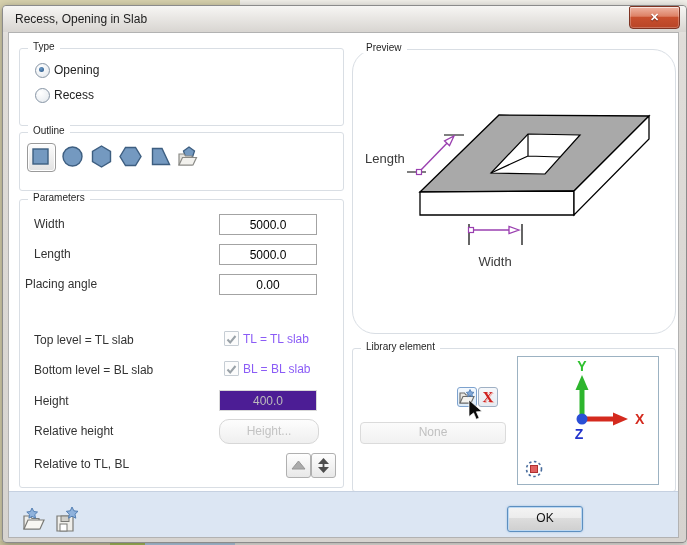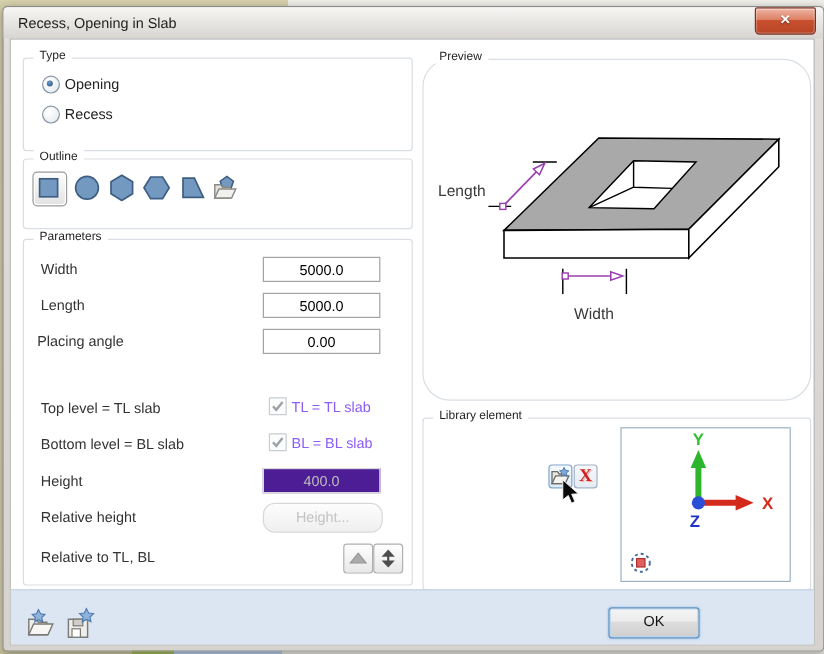--- a/index.html
+++ b/index.html
@@ -116,21 +116,21 @@
         <path d="M3,20 L6.5,12.5 L20.5,12.5 L17,20 Z" fill="#f2f1ed" stroke="#8a8a86" stroke-width="1.2"></path>
         </svg>
 
       <div class="group" style="left:10px;top:166px;width:323px;height:287px;">
         <span class="group-label">Parameters</span>
       </div>
       <span class="lbl" style="left:25px;top:184px;">Width</span>
       <input class="ipt" style="left: 210px; top: 181px;" value="5000.0">
       <span class="lbl" style="left:25px;top:214px;">Length</span>
       <input class="ipt" style="left: 210px; top: 211px;" value="5000.0">
-      <span class="lbl" style="left:22px;top:244px;">Placing angle</span>
+      <span class="lbl" style="left:16px;top:244px;">Placing angle</span>
       <input class="ipt" style="left: 210px; top: 241px;" value="0.00">
 
       <span class="lbl" style="left:25px;top:300px;">Top level = TL slab</span>
       <div class="cb" style="left:215px;top:298px;">
         <svg width="13" height="13" viewBox="0 0 13 13">
           <path d="M2.5,6.5 L5.2,9.5 L10.5,3" fill="none" stroke="#9aa2a8" stroke-width="2"></path>
           </svg>
       </div>
       <span class="lbl dis-lbl" style="left:234px;top:299px;">TL = TL slab</span>
 
@@ -196,20 +196,23 @@
         <svg width="18" height="18" viewBox="0 0 18 18">
           <path d="M2,15 L2,5 L6.5,5 L8,7 L13,7 L13,15 Z" fill="#e8e7e3" stroke="#6b6b68" stroke-width="1.1"></path>
           <path d="M2,15 L5,8.5 L16,8.5 L13,15 Z" fill="#f4f3ef" stroke="#6b6b68" stroke-width="1.1"></path>
           <polygon points="12,1.5 13.4,4 16,4.4 14,6.2 14.5,8.8 12,7.5 9.8,8.8 10.2,6.2 8.3,4.4 10.9,4" fill="#7fa6d6" stroke="#4a77ad" stroke-width="0.8"></polygon>
           </svg>
       </div>
       <div class="lib-btn" style="left:469px;top:354px;border:1px solid #9fb0c4;background:linear-gradient(180deg,#f6f8fb,#e6ebf2);
            font-family:'Liberation Serif',serif;font-weight:bold;font-size:15px;color:#cf1f1f;text-align:center;line-height:18px;
            text-shadow:1px 1px 0 #f0b0a8;">
         <span>X</span>
+      </div>
+      <div class="none-btn" style="left:351px;top:389px;width:144px;height:20px;line-height:19px;">
+        <span>None</span>
       </div>
 
       <svg class="abs" style="left:459px;top:367px;z-index:50;" width="15" height="21" viewBox="0 0 15 21">
         <polygon points="1,0 1,16.5 5.6,12.9 8.3,19.3 11.1,18 8.4,11.8 14,11.5" fill="#0a0a0a" stroke="#ffffff" stroke-width="0.7"></polygon>
       </svg>
 
       <div class="abs" style="left:508px;top:323px;width:142px;height:129px;background:#fff;border:1px solid #9cb2c2;box-sizing:border-box;">
         <svg width="140" height="127" viewBox="0 0 140 127">
           <line x1="64" y1="62" x2="64" y2="32" stroke="#2db52d" stroke-width="5"></line>
           <polygon points="64,18 57.5,33 70.5,33" fill="#2db52d"></polygon>

